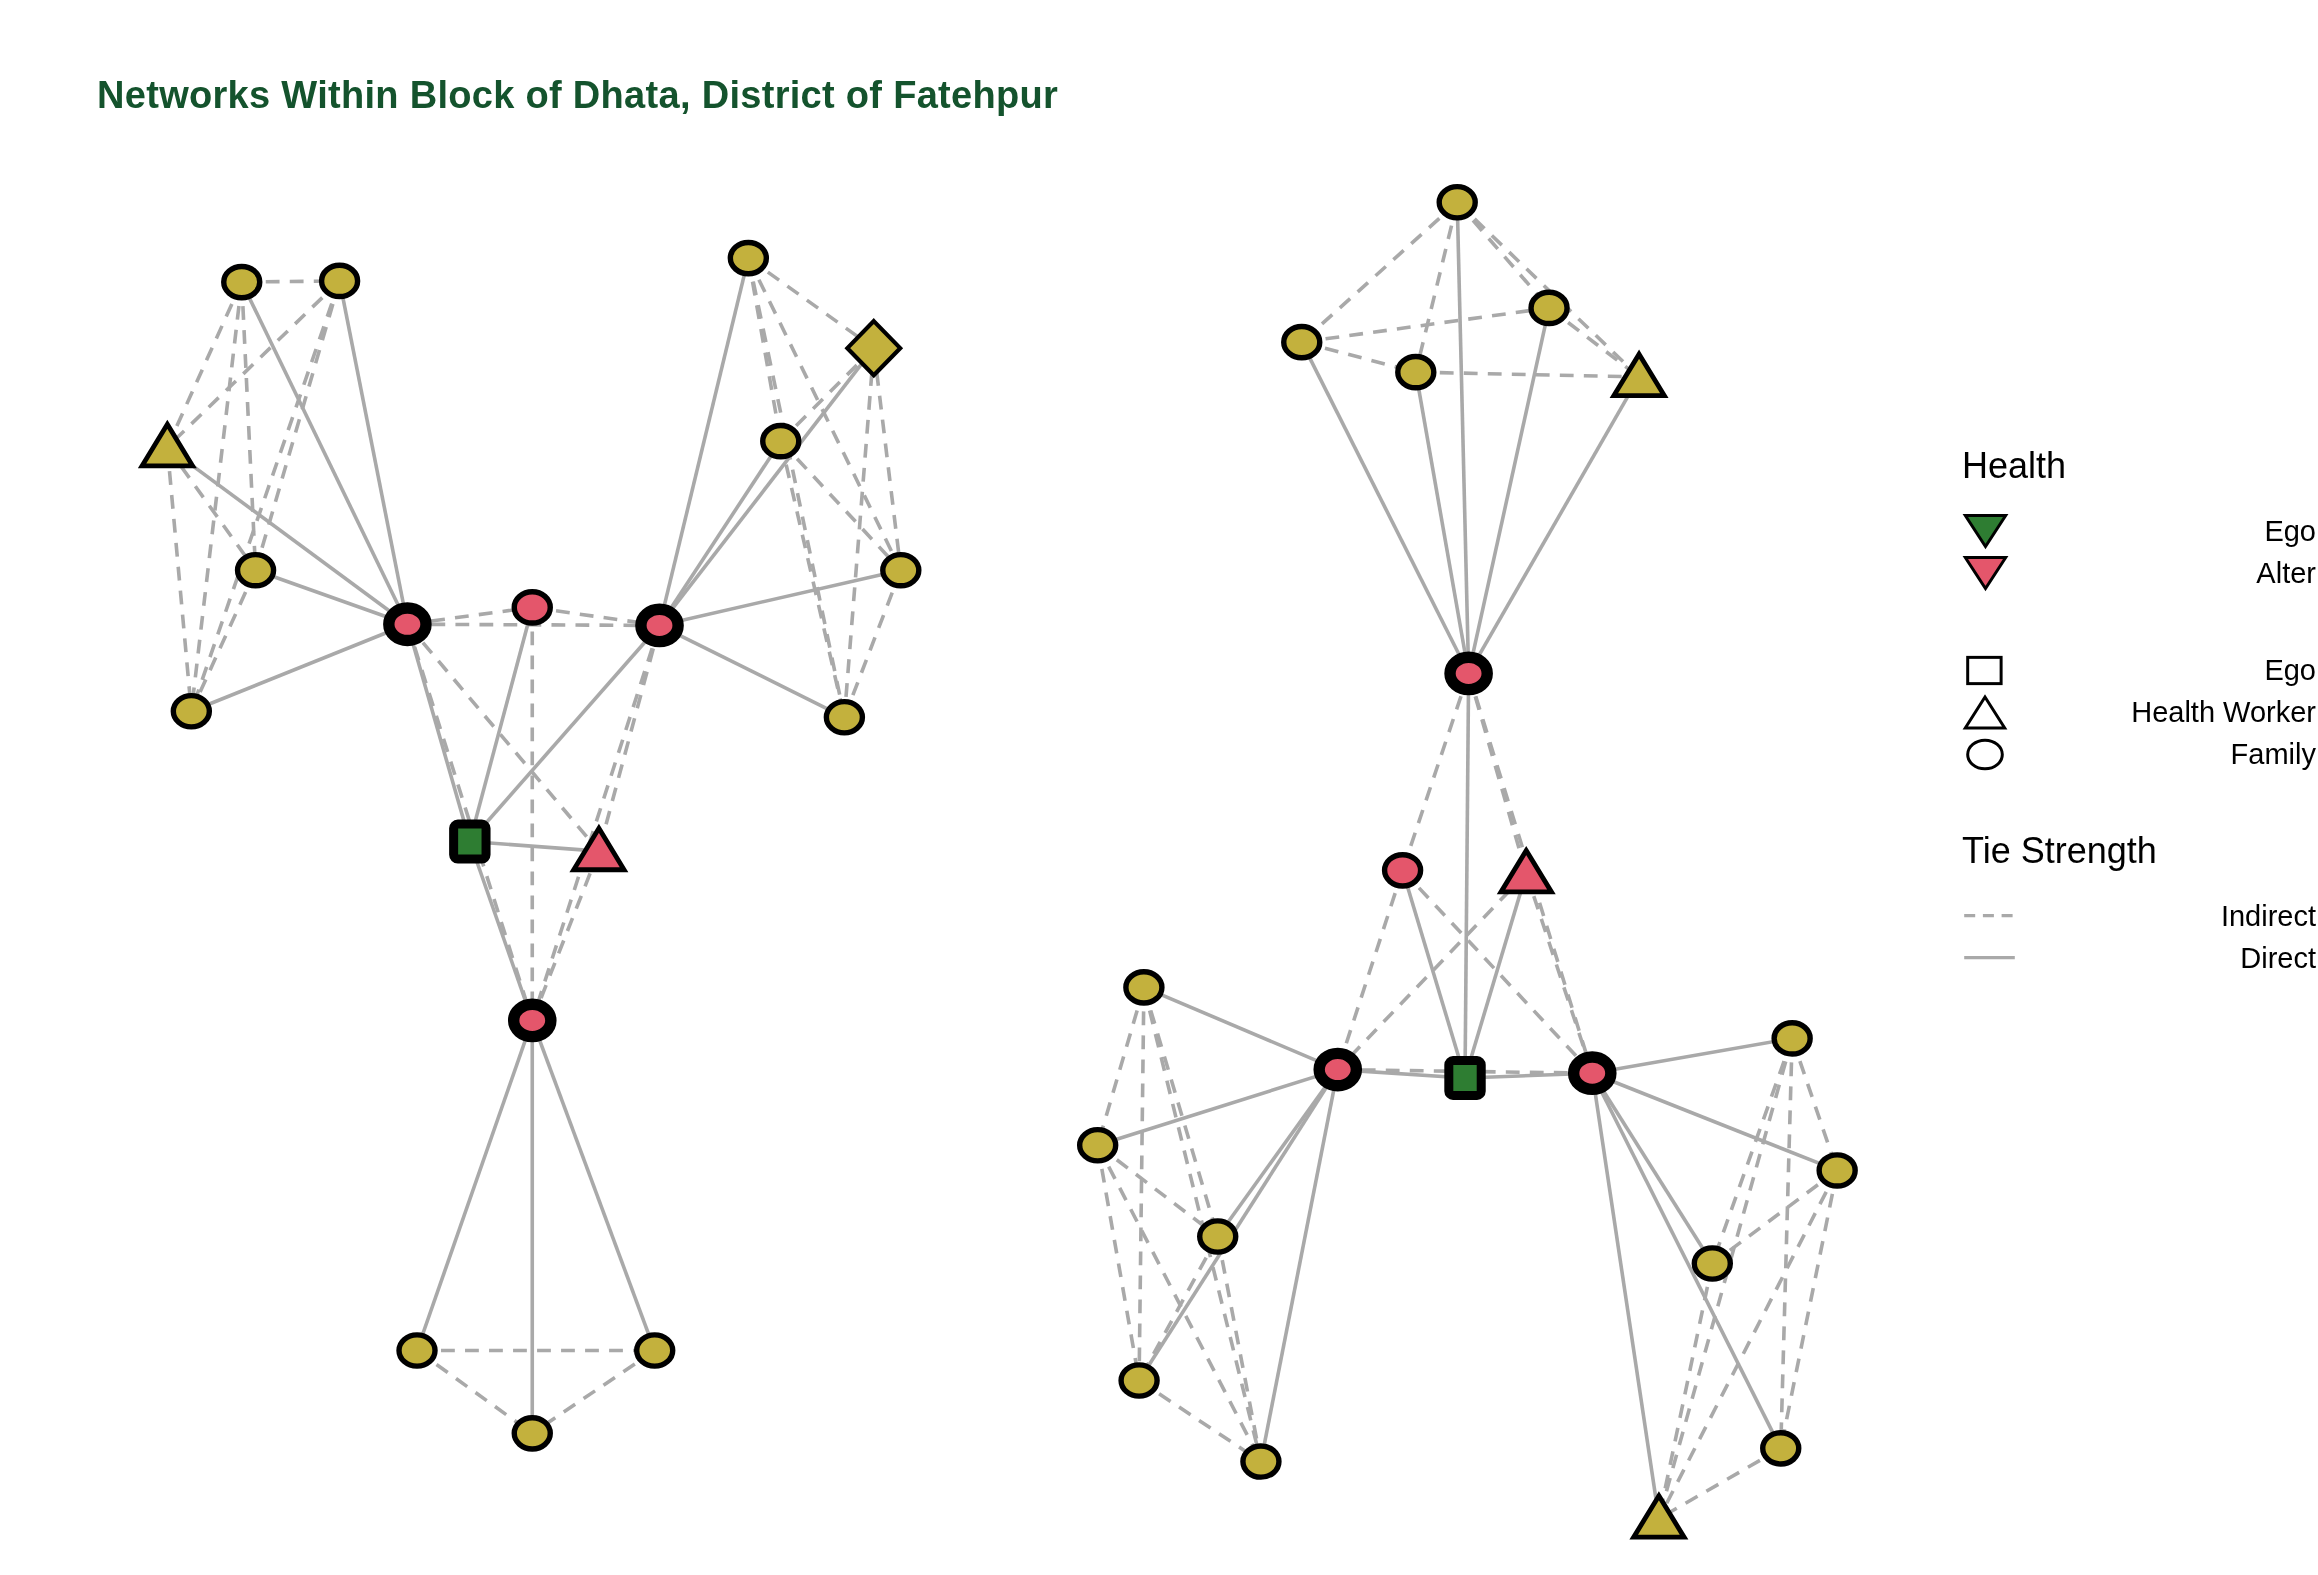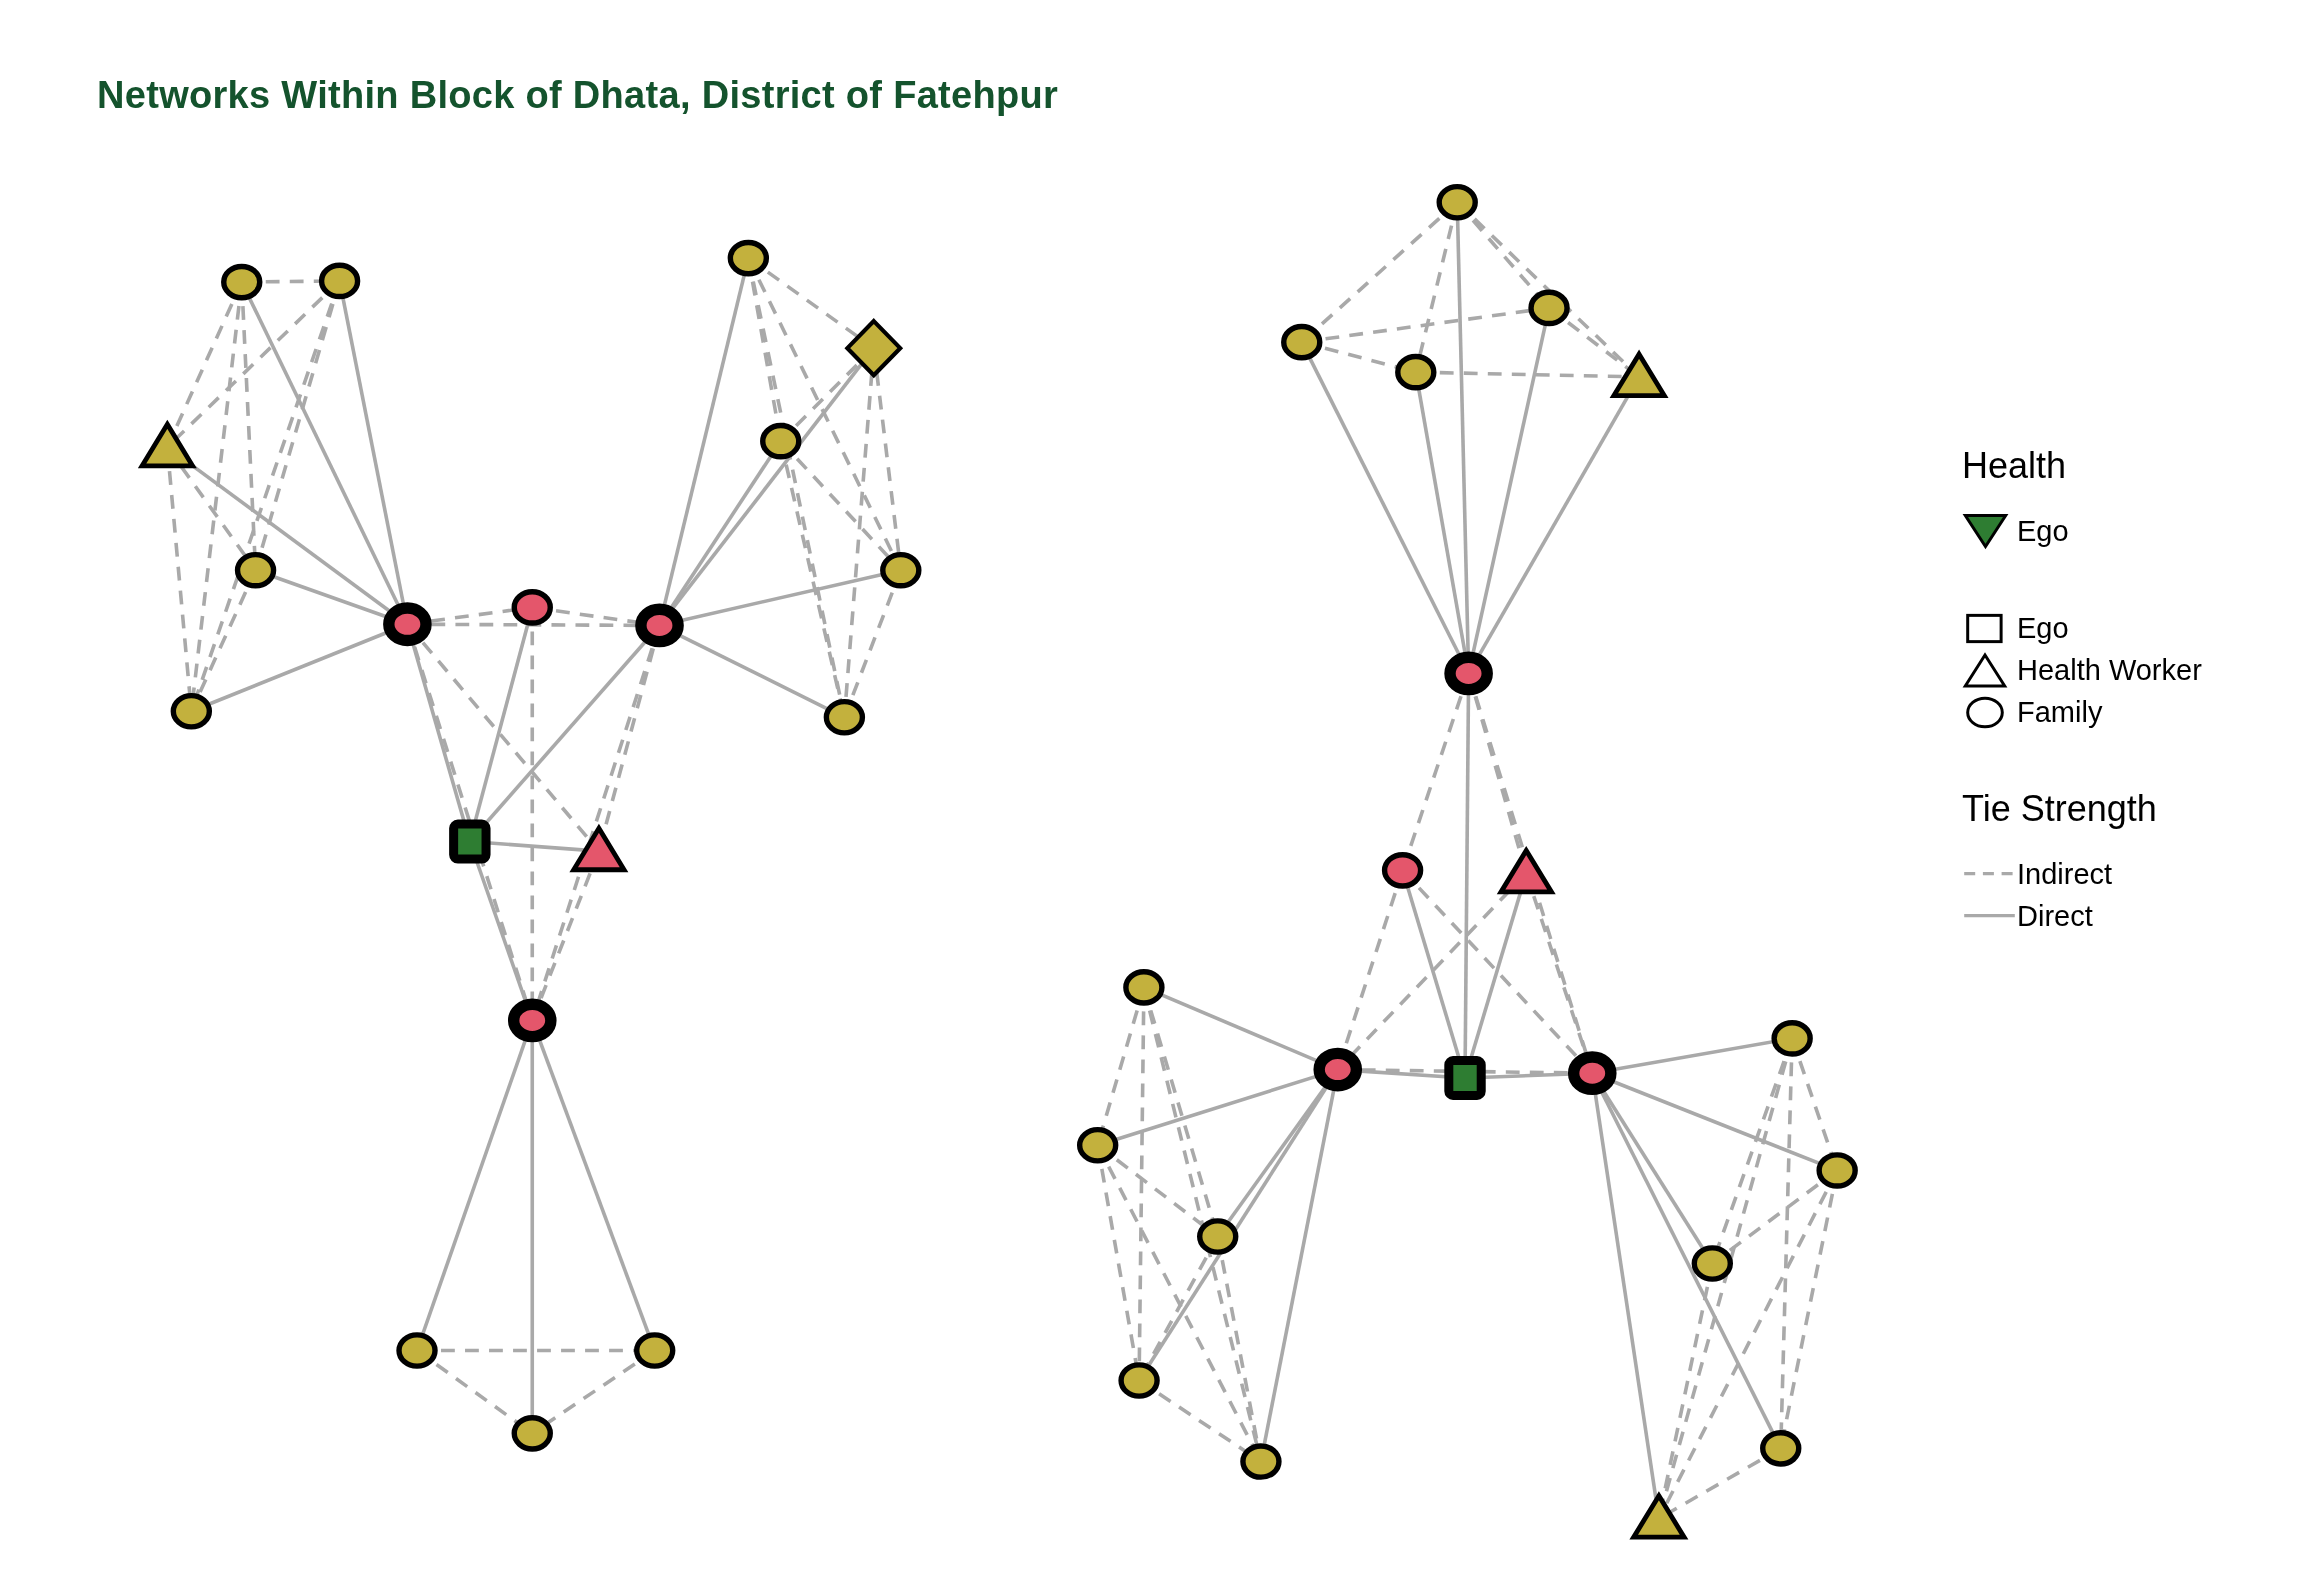--- a/index.html
+++ b/index.html
@@ -9,21 +9,21 @@
     font-family:"Liberation Sans","DejaVu Sans",sans-serif;
   }
   .title {
     position:absolute; left:83px; top:60px; margin:14px;
     font-size:38px; font-weight:700; color:#14532d; letter-spacing:0.3px;
   }
   #graph { position:absolute; left:0; top:0; }
   .legend { position:absolute; left:1962px; top:445px; width:354px; }
   .lg-section { margin-bottom:55px; }
   .lg-title { font-size:36px; font-weight:400; color:#000; margin:0 0 23px 0; }
-  .lg-row { display:flex; align-items:center; height:42px; }
+  .lg-row { display:flex; align-items:center; height:42px;justify-content:space-between; }
   .lg-key { width:55px; flex:0 0 55px; display:flex; align-items:center; }
   .lg-label { font-size:29px; color:#000; white-space:nowrap; }
 </style>
 </head>
 <body>
 
 <div class="canvas">
   <svg id="graph" width="2319" height="1575" viewBox="0 0 3862 2624" xmlns="http://www.w3.org/2000/svg">
       <line x1="402" y1="470" x2="678" y2="1040" stroke="#a9a9a9" stroke-width="6"></line>
       <line x1="565" y1="468" x2="678" y2="1040" stroke="#a9a9a9" stroke-width="6"></line>
@@ -259,20 +259,28 @@
       <p class="lg-title">Health</p>
       <div class="lg-items" id="lg-group">
           <div class="lg-row">
             <span class="lg-key">
               <svg width="47" height="38" viewBox="0 0 78 64">
                 <polygon points="5,6 73,6 39,58" fill="#2e7d32" stroke="#000" stroke-width="5"></polygon>
               </svg>
             </span>
             <span class="lg-label">Ego</span>
           </div>
+          <div class="lg-row">
+            <span class="lg-key">
+              <svg width="47" height="38" viewBox="0 0 78 64">
+                <polygon points="5,6 73,6 39,58" fill="#e4566b" stroke="#000" stroke-width="5"></polygon>
+              </svg>
+            </span>
+            <span class="lg-label">Alter</span>
+          </div>
         </div>
     </div>
     <div class="lg-section">
       <div class="lg-items" id="lg-rel">
           <div class="lg-row">
             <span class="lg-key">
               <svg width="46" height="37" viewBox="0 0 76 62">
                 <rect x="9" y="9" width="56" height="44" fill="#fff" stroke="#000" stroke-width="5"></rect>
               </svg>
             </span>

